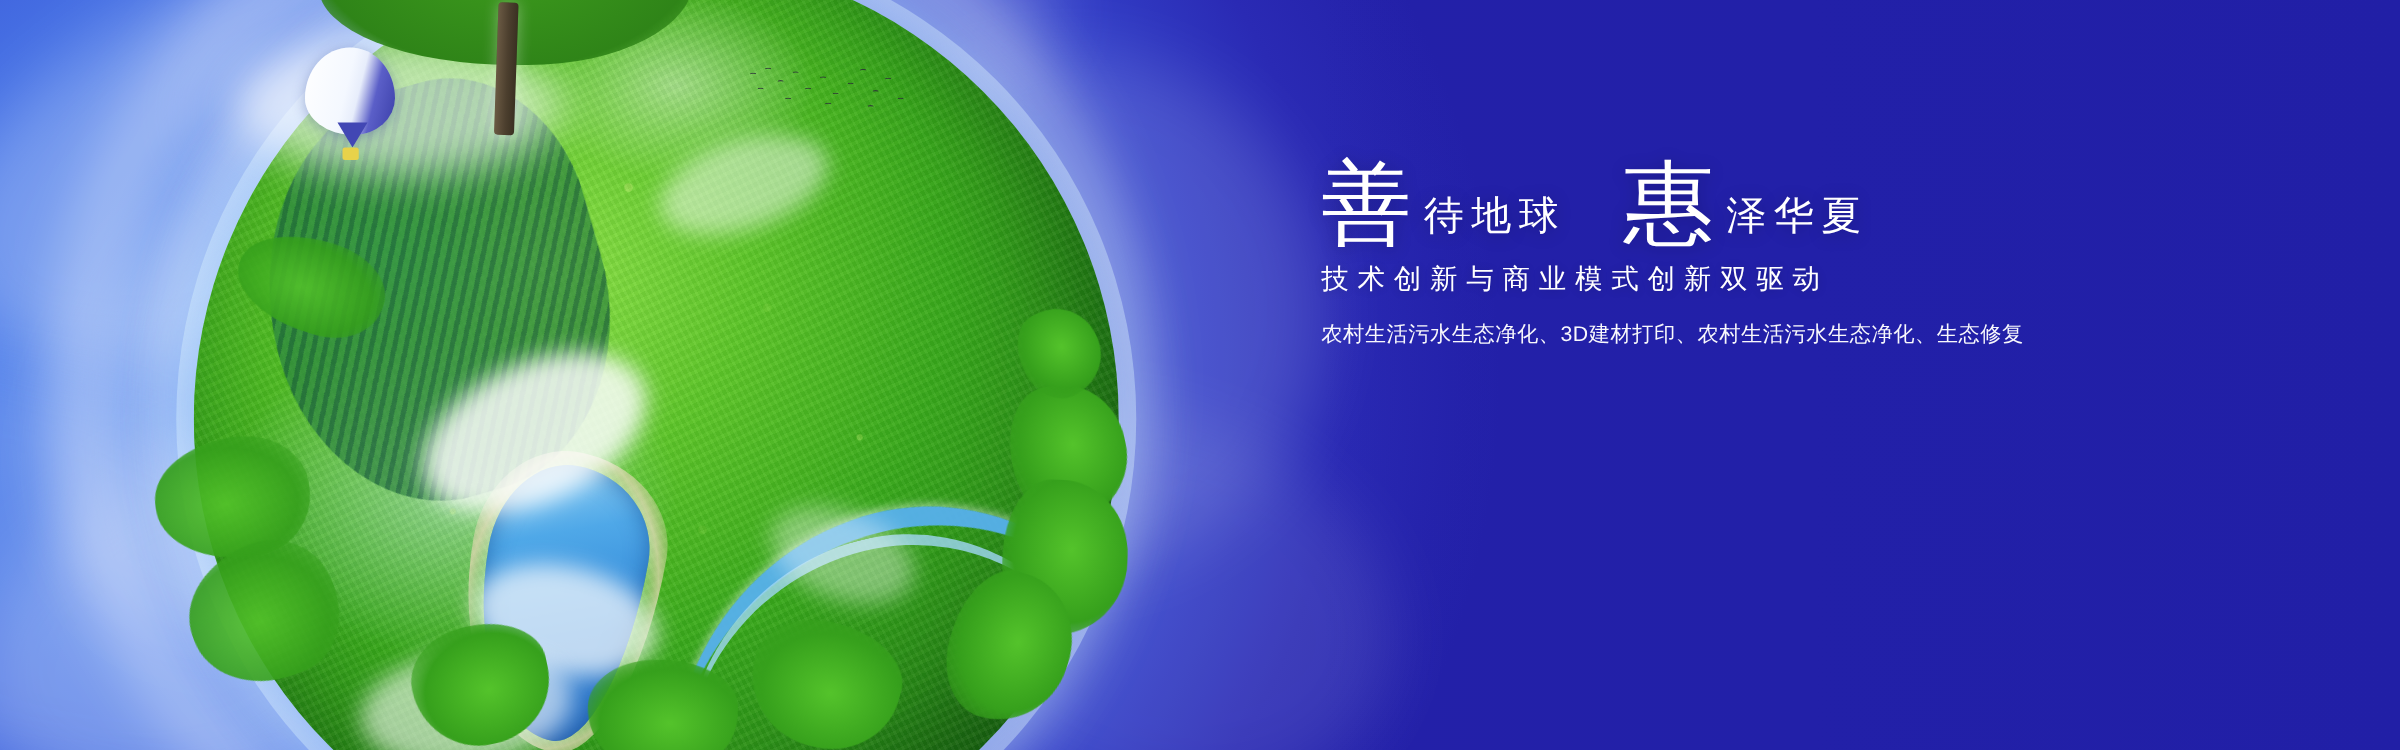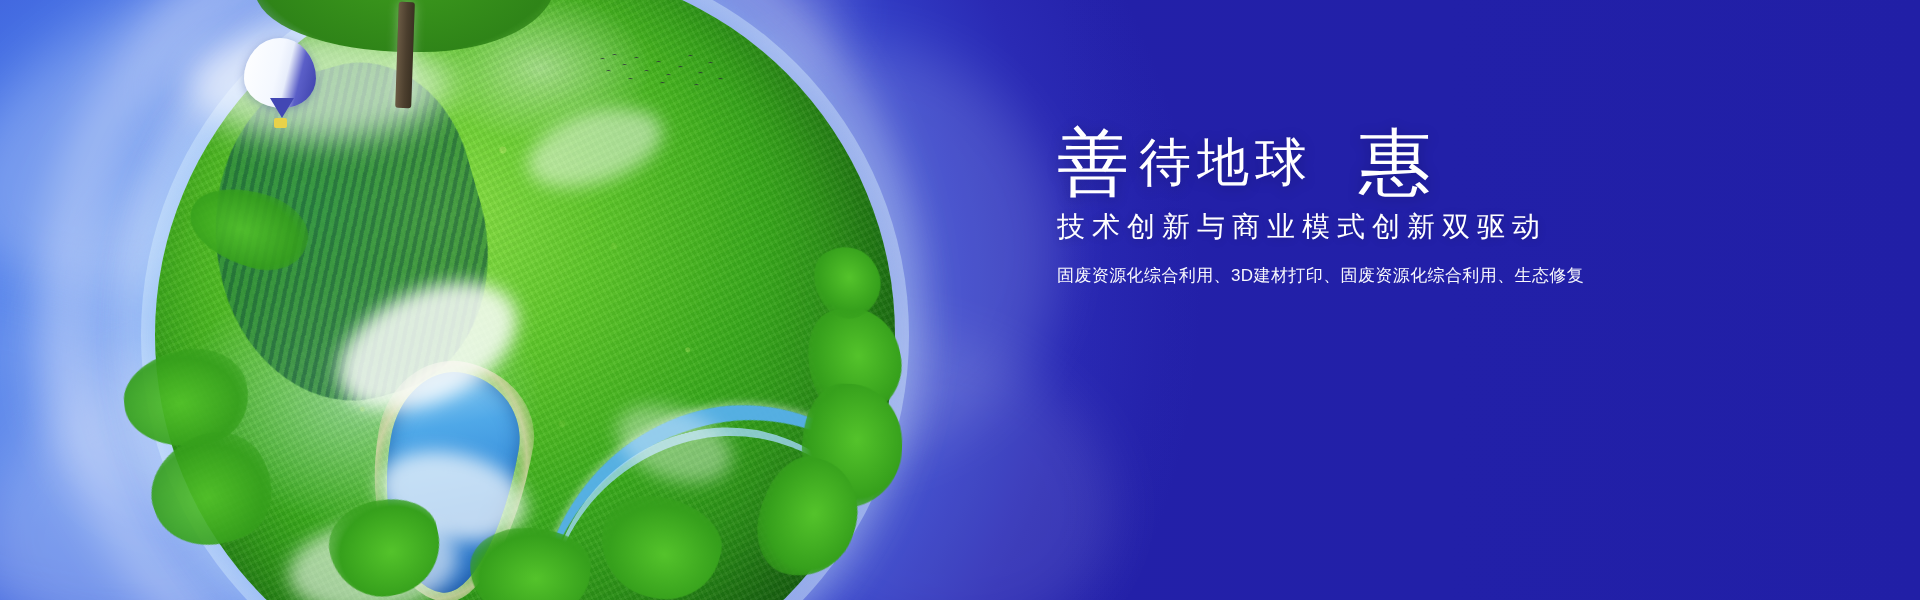--- a/index.html
+++ b/index.html
@@ -290,33 +290,33 @@
   .hl-big {
     font-family:"DejaVu Serif","Liberation Serif",serif;
     font-size:72px;
     font-weight:400;
     letter-spacing:0;
     position:relative;
     top:6px;
   }
   .hl-small {
     font-family:"DejaVu Serif","Liberation Serif",serif;
-    font-size:52px;
+    font-size:32px;
     font-weight:400;
     letter-spacing:6px;
     padding-left:10px;
     position:relative;
     top:-4px;
   }
   .hl-gap { display:inline-block; width:46px; }
 
   .subtitle {
     margin-top:16px;
     color:#ffffff;
-    font-size:28px;
+    font-size:22px;
     font-weight:400;
     letter-spacing:7px;
     white-space:nowrap;
     text-shadow:0 1px 8px rgba(0,0,30,.2);
   }
 
   .desc {
     margin-top:18px;
     color:#ffffff;
     font-size:17px;
@@ -447,21 +447,22 @@
       <span style="left:8px;top:18px"></span>
   </div>
 
   <div class="content">
 
     <div class="headline">
       <span class="hl-big">善</span>
       <span class="hl-small">待地球</span>
       <span class="hl-gap"></span>
       <span class="hl-big">惠</span>
+      <span class="hl-small">泽华夏</span>
     </div>
 
     <div class="subtitle">技术创新与商业模式创新双驱动</div>
 
-    <div class="desc">固废资源化综合利用、3D建材打印、固废资源化综合利用、生态修复</div>
+    <div class="desc">农村生活污水生态净化、3D建材打印、农村生活污水生态净化、生态修复</div>
 
 
   </div>
 </div>
 
 </body></html>

